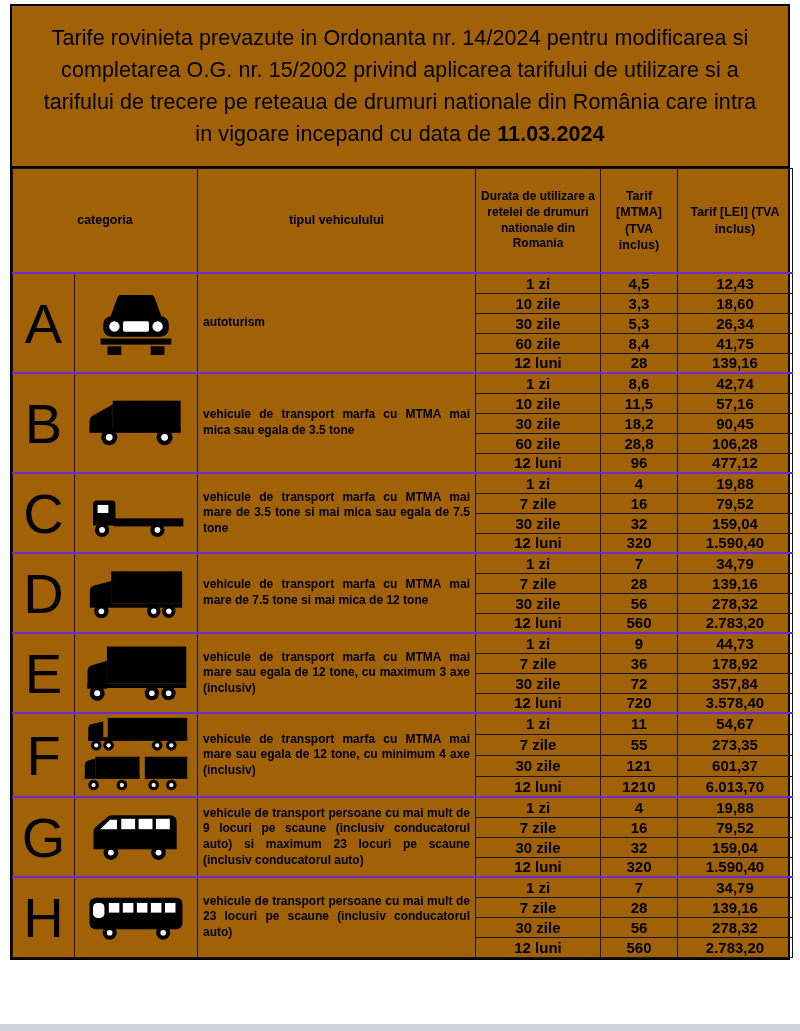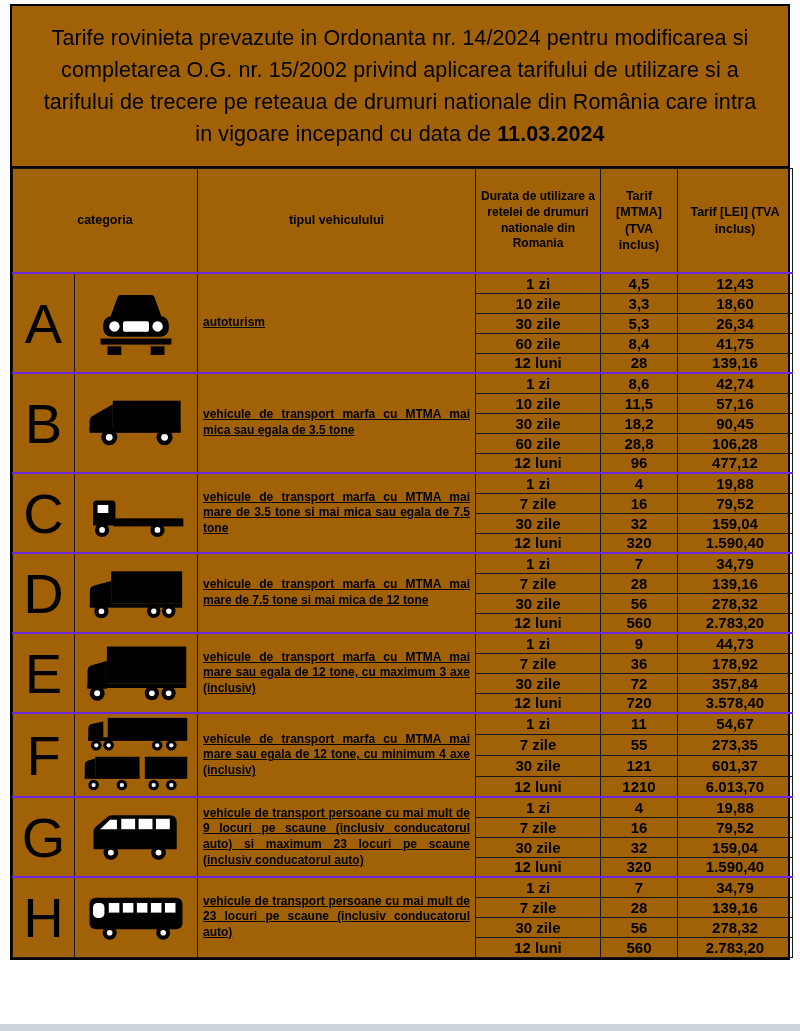--- a/index.html
+++ b/index.html
@@ -22,21 +22,21 @@
   thead td {
     height:88px; text-align:center; font-weight:bold; font-size:12.5px; line-height:1.3;
     padding:19px 4px;
   }
   .hdur { font-size:12px; }
 
   td.letter { text-align:center; font-size:56px; font-weight:400; font-family:"Liberation Sans", sans-serif; }
   td.iconcell { text-align:center; }
   td.desc {
     font-size:12px; font-weight:bold; line-height:1.3; padding:3px 5px;
-    text-align:justify; text-justify:inter-word;text-decoration:underline;
+    text-align:justify; text-justify:inter-word;
   }
   td.dur, td.val { height:20px; text-align:center; font-weight:bold; font-size:15px; line-height:1; padding:0 2px; }
 
   tr.cat-first td { border-top:2px solid #6d28d9; }
 
   .footer { position:absolute; left:0; top:992px; width:800px; text-align:center;
     font-weight:bold; font-size:19px; line-height:1.4; white-space:pre-wrap; }
   .bottom-bar { position:absolute; left:0; bottom:0; width:800px; height:7px; background:#ccd3da; }
   .v-icon { display:block; margin:0 auto; }
   .v-icon path, .v-icon rect, .v-icon circle, .v-icon polygon { fill:#000; }

